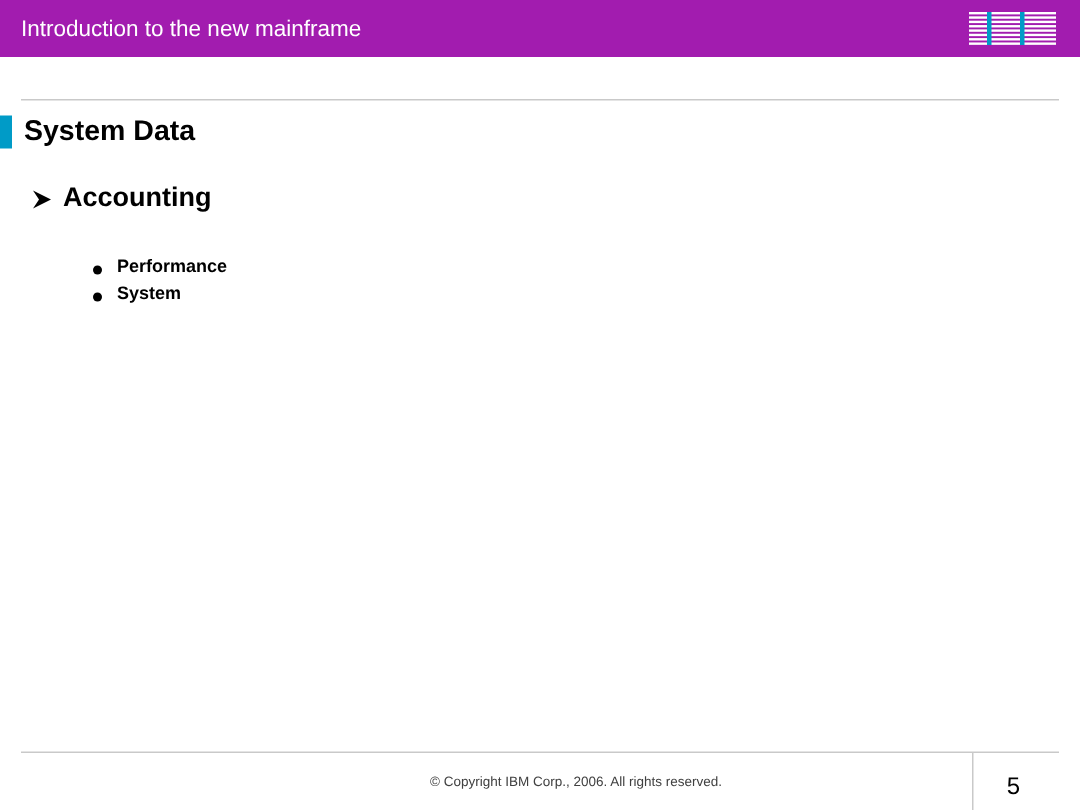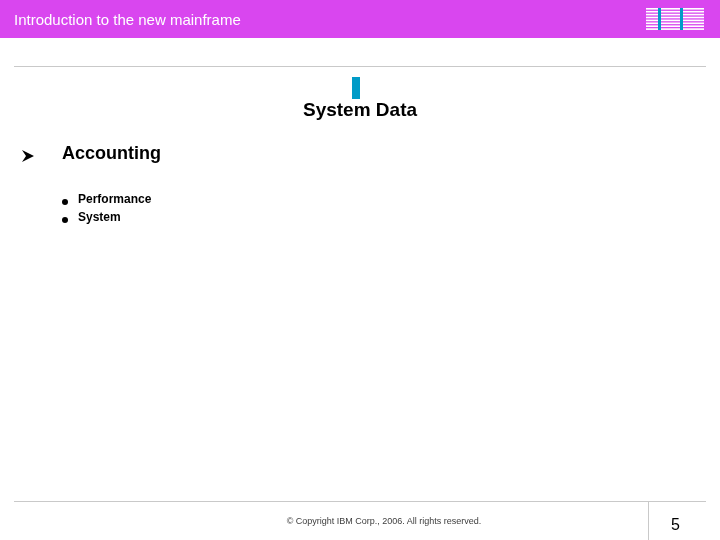--- a/index.html
+++ b/index.html
@@ -1,38 +1,38 @@
 <!DOCTYPE html>
 <html><head>
 <meta charset="utf-8">
 <style>
   * { margin: 0; padding: 0; box-sizing: border-box; }
   html, body { width: 720px; height: 540px; font-family: Arial, Helvetica, sans-serif; background: #fff; color: #000; }
   .slide { width: 720px; height: 540px; position: relative; }
 
   .header {
     height: 38px;
-    background: #d946ef;
+    background: #a21caf;
     display: flex;
     align-items: center;
     justify-content: space-between;
     padding: 0 16px 0 14px;
   }
   .header-title { color: #fff; font-size: 15px; font-weight: 400; }
   .ibm-logo { display: flex; align-items: center; }
 
   .subhead-rule { margin: 28px 14px 0 14px; border-top: 1px solid #c9c9c9; }
 
-  .title-row { display: flex; align-items: center; margin: 10px 0 0 0; flex-direction: column; }
+  .title-row { display: flex; align-items: flex-end; margin: 10px 0 0 0; }
   .blue-bar { width: 8px; height: 22px; background: #009bc7; margin-right: 8px; }
   .slide-title { font-size: 19px; font-weight: 700; color: #000; }
 
   .content { padding: 22px 0 0 20px; }
 
-  .top-item { display: flex; align-items: flex-end; margin-bottom: 28px; gap: 20px; }
+  .top-item { display: flex; align-items: center; margin-bottom: 28px; }
   .top-item:last-of-type { margin-bottom: 10px; }
   .arrow-icon { width: 16px; height: 16px; margin-right: 6px; margin-top: 2px; flex: 0 0 16px; }
   .arrow-icon svg { display: block; }
   .top-label { font-size: 18px; font-weight: 700; color: #000; }
 
   .sub-list { padding-left: 42px; }
   .sub-item { display: flex; align-items: flex-start; margin-bottom: 4px; }
   .dot-icon { width: 6px; height: 6px; border-radius: 50%; background: #000; margin-right: 10px; margin-top: 7px; flex: 0 0 6px; }
   .sub-label { font-size: 12px; font-weight: 700; color: #000; }
 

